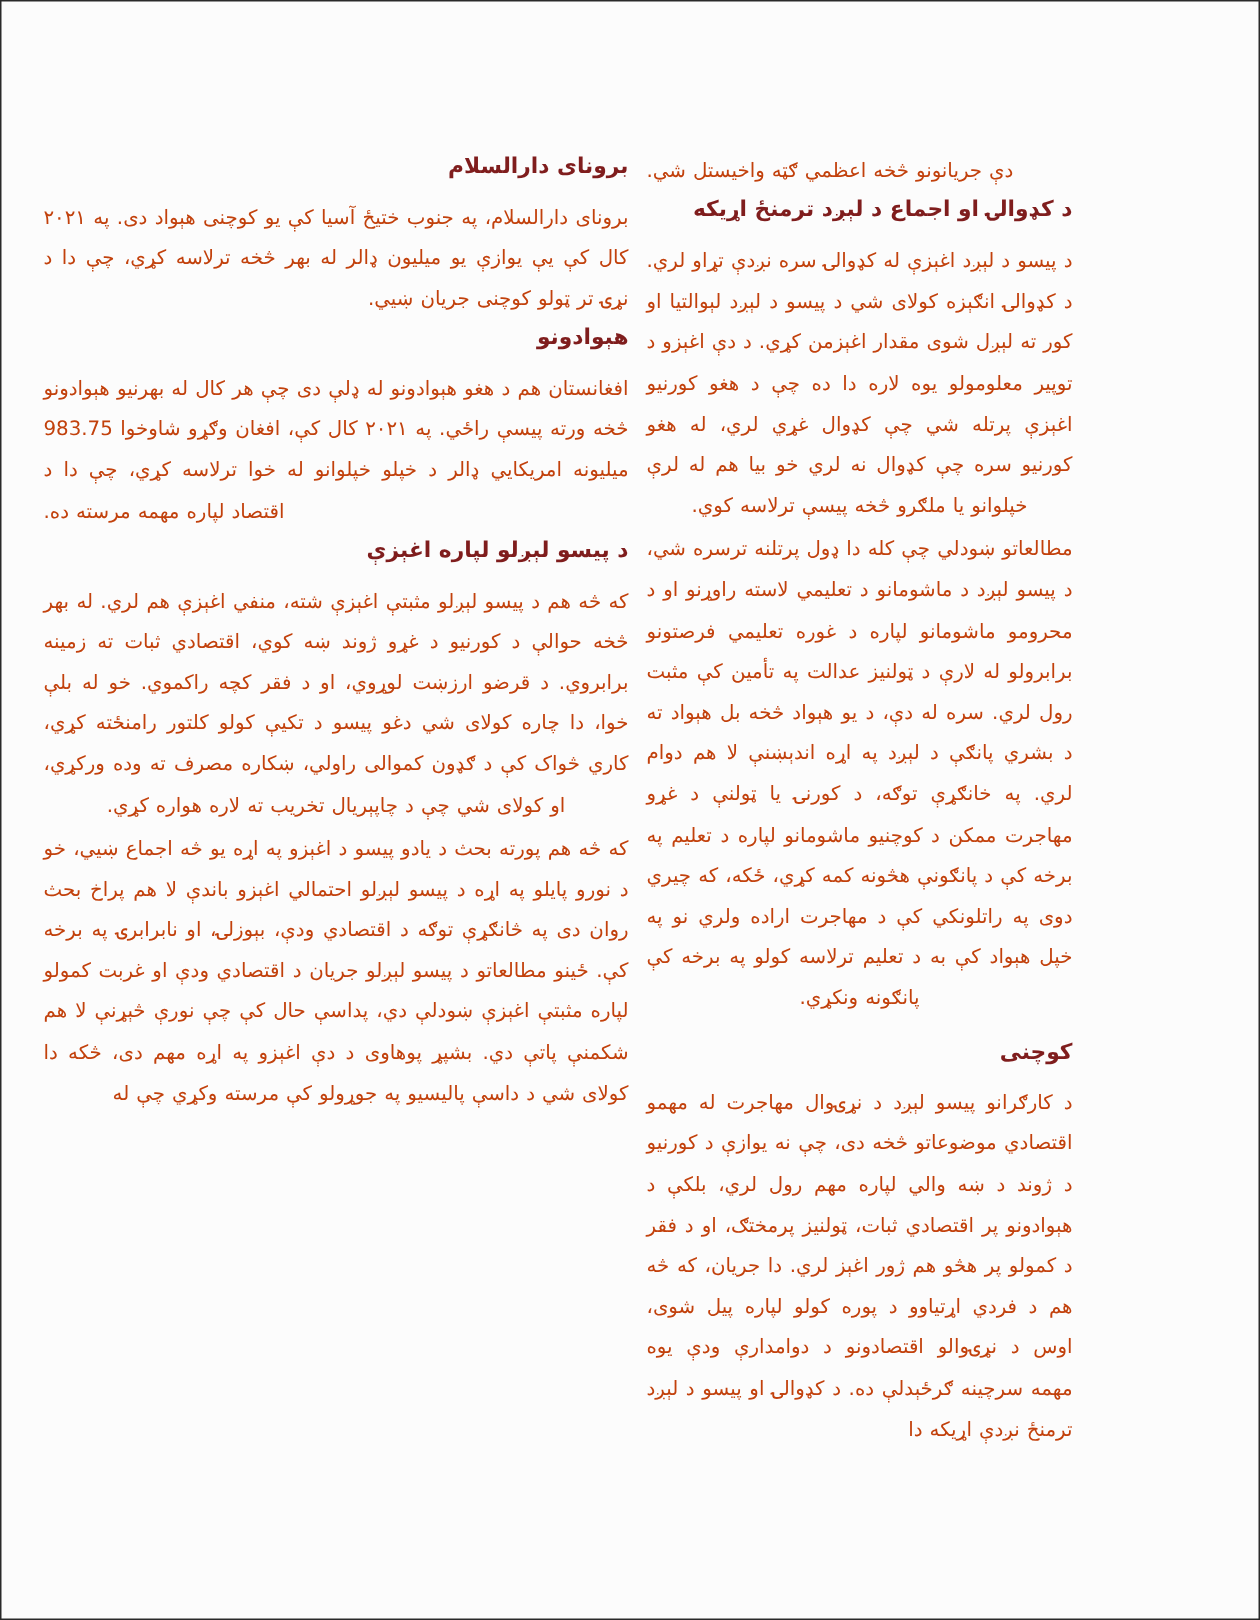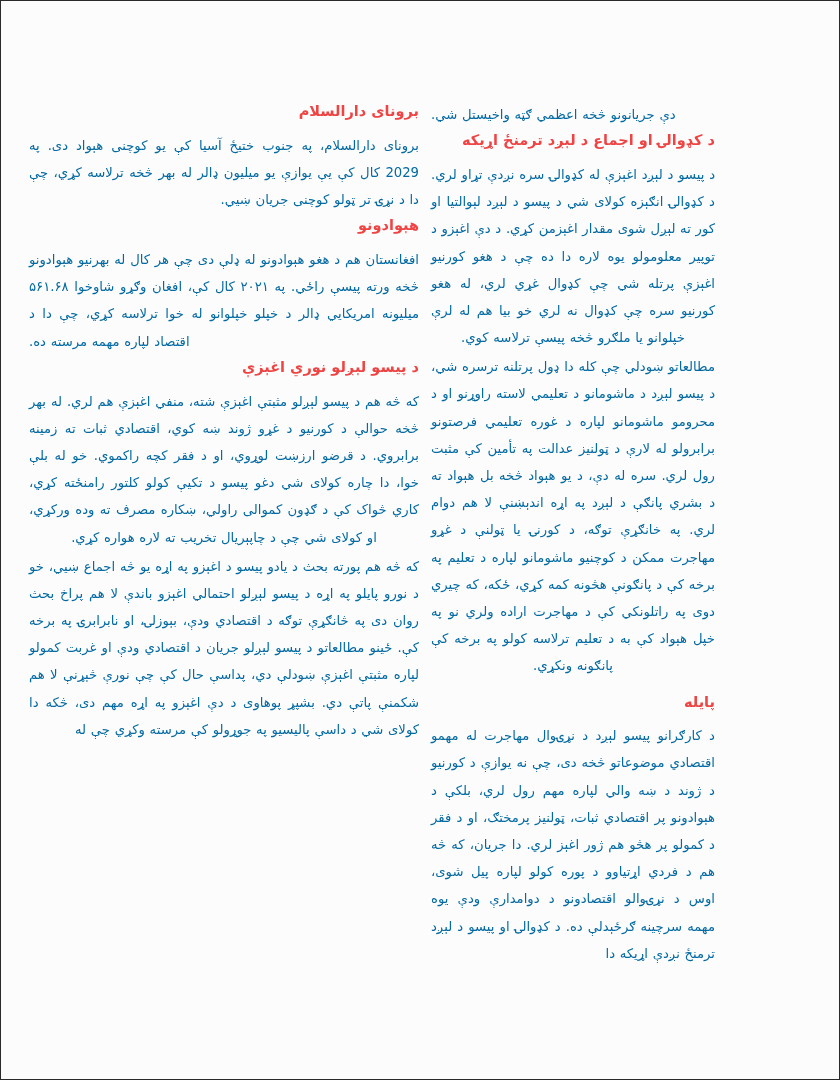--- a/index.html
+++ b/index.html
@@ -41,32 +41,32 @@
     text-align: justify;
     text-align-last: right;
   }
   .column.right-col { flex: 0 0 390px; width: 390px; }
   .column.left-col  { flex: 0 0 284px; width: 284px; }
 
   h2.sec-head {
     font-family: "DejaVu Sans", "Liberation Sans", sans-serif;
     font-size: 14.5px;
     font-weight: bold;
-    color: #ef4444;
+    color: #7f1d1d;
     margin: 0 0 9px 0;
     padding: 0;
     text-align: center;
     line-height: 1.5;
     direction: rtl;
   }
 
   p.body-par {
     font-family: "DejaVu Sans", "Liberation Sans", sans-serif;
     font-size: 13.2px;
-    color: #0369a1;
+    color: #c2410c;
     line-height: 2.06;
     margin: 0 0 2px 0;
     padding: 0;
     direction: rtl;
     text-align: justify;
     text-align-last: right;
     word-spacing: 0.5px;
   }
   p.body-par.last-center { text-align-last: center; }
   p.body-par.last-left { text-align-last: left; }
@@ -76,47 +76,47 @@
 <body>
 
 <div class="page">
   <div class="page-inner">
     <div class="columns">
 
       <div class="column right-col">
 
         <h2 class="sec-head">برونای دارالسلام</h2>
 
-        <p class="body-par">برونای دارالسلام، په جنوب ختيځ آسيا کې يو کوچنی هېواد دی. په 2029 کال کې يې يوازې يو ميليون ډالر له بهر څخه ترلاسه کړي، چې دا د نړۍ تر ټولو کوچنی جريان ښيي.</p>
+        <p class="body-par">برونای دارالسلام، په جنوب ختيځ آسيا کې يو کوچنی هېواد دی. په ۲۰۲۱ کال کې يې يوازې يو ميليون ډالر له بهر څخه ترلاسه کړي، چې دا د نړۍ تر ټولو کوچنی جريان ښيي.</p>
 
         <h2 class="sec-head">هېوادونو</h2>
 
-        <p class="body-par last-left">افغانستان هم د هغو هېوادونو له ډلې دی چې هر کال له بهرنيو هېوادونو څخه ورته پيسې راځي. په ۲۰۲۱ کال کې، افغان وګړو شاوخوا ۵۶۱.۶۸ ميليونه امريکايي ډالر د خپلو خپلوانو له خوا ترلاسه کړي، چې دا د اقتصاد لپاره مهمه مرسته ده.</p>
+        <p class="body-par last-left">افغانستان هم د هغو هېوادونو له ډلې دی چې هر کال له بهرنيو هېوادونو څخه ورته پيسې راځي. په ۲۰۲۱ کال کې، افغان وګړو شاوخوا 983.75 ميليونه امريکايي ډالر د خپلو خپلوانو له خوا ترلاسه کړي، چې دا د اقتصاد لپاره مهمه مرسته ده.</p>
 
-        <h2 class="sec-head">د پیسو لېږلو نوري اغېزې</h2>
+        <h2 class="sec-head">د پیسو لېږلو لپاره اغېزې</h2>
 
         <p class="body-par last-center">که څه هم د پیسو لېږلو مثبتې اغېزې شته، منفي اغېزې هم لري. له بهر څخه حوالې د کورنيو د غړو ژوند ښه کوي، اقتصادي ثبات ته زمينه برابروي. د قرضو ارزښت لوړوي، او د فقر کچه راکموي. خو له بلې خوا، دا چاره کولای شي دغو پیسو د تکيې کولو کلتور رامنځته کړي، کاري څواک کې د ګډون کموالی راولي، ښکاره مصرف ته وده وركړي، او کولای شي چې د چاپېريال تخريب ته لاره هواره کړي.</p>
 
         <p class="body-par">که څه هم پورته بحث د يادو پیسو د اغېزو په اړه يو څه اجماع ښيي، خو د نورو پايلو په اړه د پیسو لېږلو احتمالي اغېزو باندې لا هم پراخ بحث روان دی په څانګړې توګه د اقتصادي ودې، بېوزلۍ، او نابرابرۍ په برخه کې. ځينو مطالعاتو د پیسو لېږلو جريان د اقتصادي ودې او غربت کمولو لپاره مثبتې اغېزې ښودلې دي، پداسې حال کې چې نورې څېړنې لا هم شکمنې پاتې دي. بشپړ پوهاوی د دې اغېزو په اړه مهم دی، څکه دا کولای شي د داسې پاليسيو په جوړولو کې مرسته وکړي چې له</p>
 
       </div>
 
       <div class="column left-col">
 
         <p class="body-par last-left">دې جريانونو څخه اعظمي ګټه واخيستل شي.</p>
 
         <h2 class="sec-head">د کډوالۍ او اجماع د لېږد ترمنځ اړیکه</h2>
 
         <p class="body-par last-center">د پیسو د لېږد اغېزې له کډوالۍ سره نږدې تړاو لري. د کډوالۍ انګېزه کولای شي د پیسو د لېږد لېوالتيا او کور ته لېږل شوی مقدار اغېزمن کړي. د دې اغېزو د توپير معلومولو يوه لاره دا ده چې د هغو کورنيو اغېزې پرتله شي چې کډوال غړي لري، له هغو کورنيو سره چې کډوال نه لري خو بيا هم له لرې خپلوانو يا ملګرو څخه پيسې ترلاسه کوي.</p>
 
         <p class="body-par last-center">مطالعاتو ښودلي چې کله دا ډول پرتلنه ترسره شي، د پیسو لېږد د ماشومانو د تعليمي لاسته راوړنو او د محرومو ماشومانو لپاره د غوره تعليمي فرصتونو برابرولو له لارې د ټولنيز عدالت په تأمين کې مثبت رول لري. سره له دې، د يو هېواد څخه بل هېواد ته د بشري پانګې د لېږد په اړه اندېښنې لا هم دوام لري. په خانګړې توګه، د کورنۍ يا ټولنې د غړو مهاجرت ممکن د کوچنيو ماشومانو لپاره د تعليم په برخه کې د پانګونې هڅونه کمه کړي، ځکه، که چيري دوی په راتلونکي کې د مهاجرت اراده ولري نو په خپل هېواد کې به د تعليم ترلاسه کولو په برخه کې پانګونه ونکړي.</p>
 
         <div class="spacer-sm"></div>
 
-        <h2 class="sec-head">پایله</h2>
+        <h2 class="sec-head">کوچنی</h2>
 
         <p class="body-par">د کارګرانو پیسو لېږد د نړۍوال مهاجرت له مهمو اقتصادي موضوعاتو څخه دی، چې نه يوازې د کورنيو د ژوند د ښه والي لپاره مهم رول لري، بلکې د هېوادونو پر اقتصادي ثبات، ټولنيز پرمختګ، او د فقر د کمولو پر هڅو هم ژور اغېز لري. دا جريان، که څه هم د فردي اړتياوو د پوره کولو لپاره پيل شوی، اوس د نړۍوالو اقتصادونو د دوامدارې ودې يوه مهمه سرچينه ګرځېدلې ده. د کډوالۍ او پیسو د لېږد ترمنځ نږدې اړیکه دا</p>
 
       </div>
 
     </div>
   </div>
 </div>
 
 </body></html>

